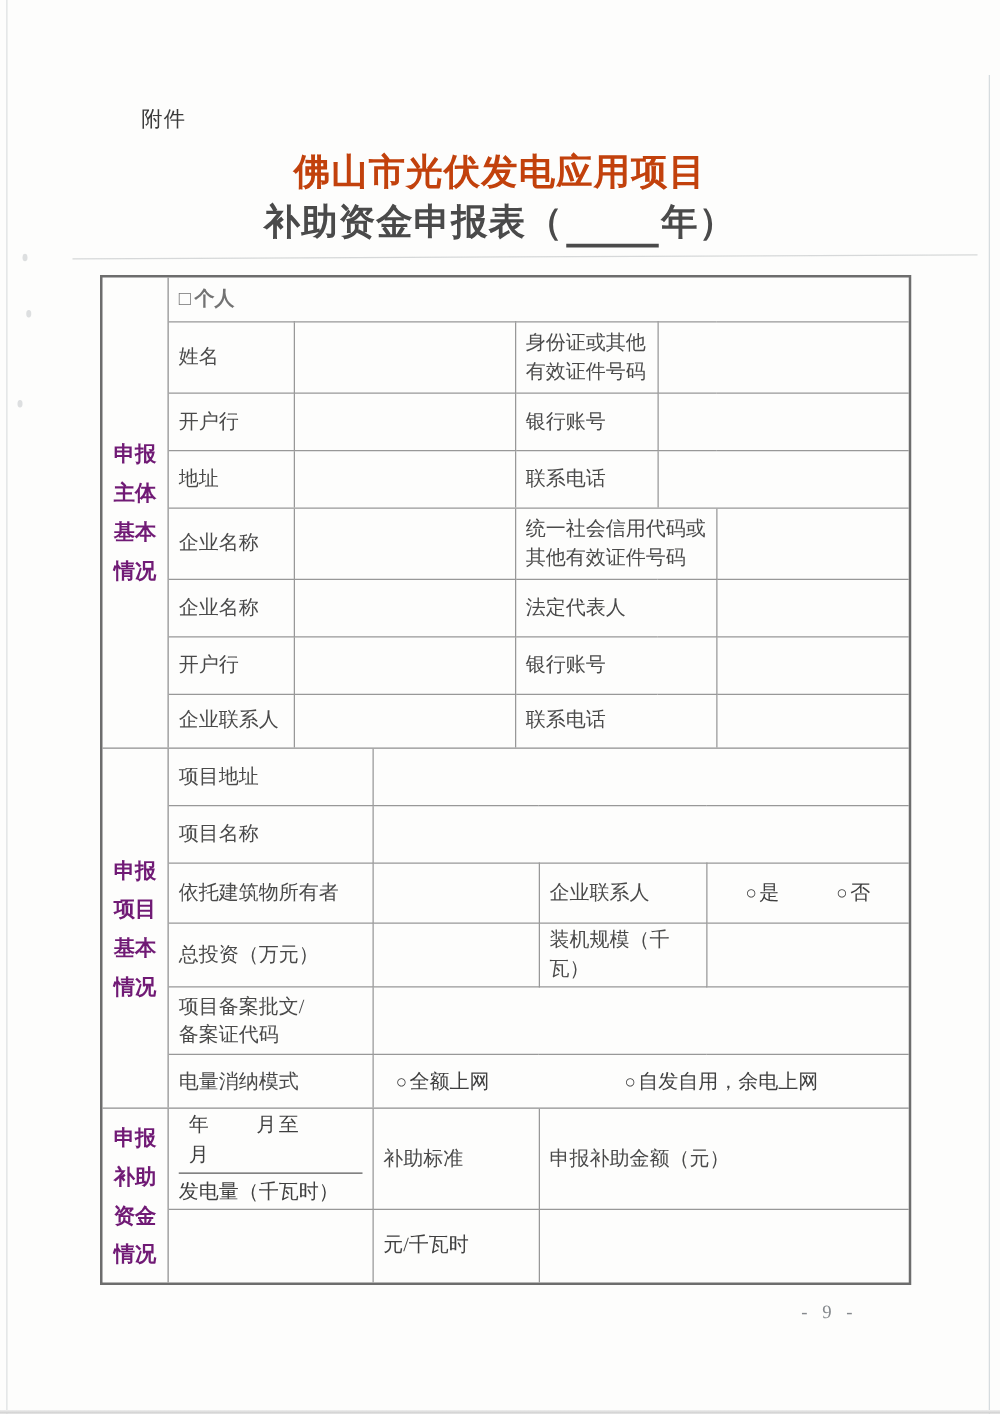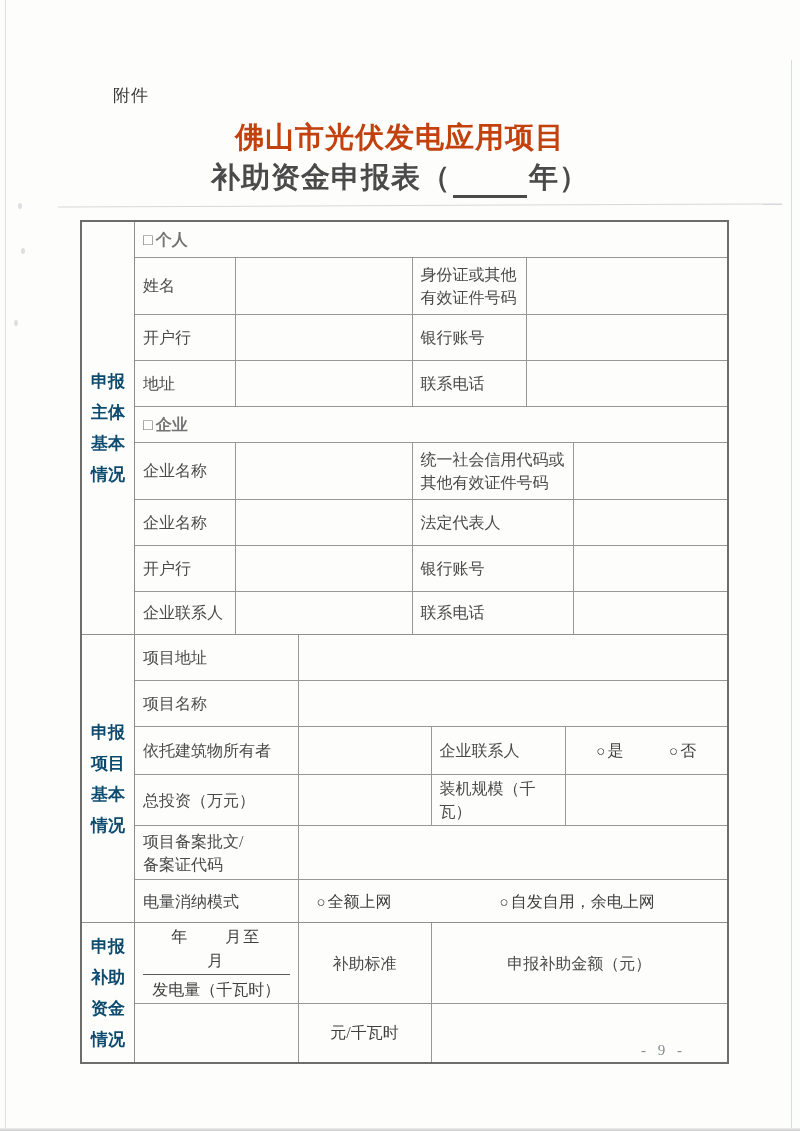--- a/index.html
+++ b/index.html
@@ -35,29 +35,29 @@
     border:2px solid #6d6d6d;
     font-size:16px;
   }
   .section{display:flex;}
   .section + .section{border-top:1px solid #8f8f8f;}
   .side{
     width:52px;min-width:52px;
     border-right:1px solid #8f8f8f;
     display:flex;align-items:center;justify-content:center;
     text-align:center;font-weight:bold;font-size:17px;line-height:31px;
-    white-space:pre-line;color:#0c4a6e;
+    white-space:pre-line;color:#701a75;
   }
   .sub{flex:1;min-width:0;}
   table.grid{width:100%;border-collapse:collapse;table-layout:fixed;border:hidden;}
   table.grid td{border:1px solid #989898;vertical-align:middle;padding:2px 8px;line-height:1.45;}
   .sepline{height:0;border-top:1px solid #989898;}
   td.hdr{font-weight:bold;color:#737373;}
   td.lbl{color:#4a4a4a;}
-  td.center{text-align:center;padding:2px 4px;}
+  td.center{text-align:left;padding:2px 4px;}
   td.pre{white-space:pre-line;line-height:1.5;}
   .cb{margin-right:3px;font-size:16px;}
   .r31 td{height:31px;}
   .r52 td{height:52px;}
   .r41 td{height:41px;}
   .r38 td{height:38px;}
   .r43 td{height:43px;}
   .r49 td{height:49px;}
   .r60 td{height:60px;}
   .r54 td{height:54px;}
@@ -131,23 +131,20 @@
         <div class="sepline"></div>
         <table class="grid">
           <colgroup>
               <col style="width:100px">
               <col style="width:177px">
               <col style="width:114px">
               <col style="width:47px">
               <col>
             </colgroup>
           <tbody>
-              <tr class="r31">
-            <td colspan="5" class="hdr"><span class="cb">□</span><span>企业</span></td>
-          </tr>
           <tr class="r52">
             <td class="lbl">企业名称</td>
             <td></td>
             <td colspan="2" class="lbl">统一社会信用代码或其他有效证件号码</td>
             <td></td>
           </tr>
           <tr class="r41">
             <td class="lbl">企业名称</td>
             <td></td>
             <td colspan="2" class="lbl">法定代表人</td>

